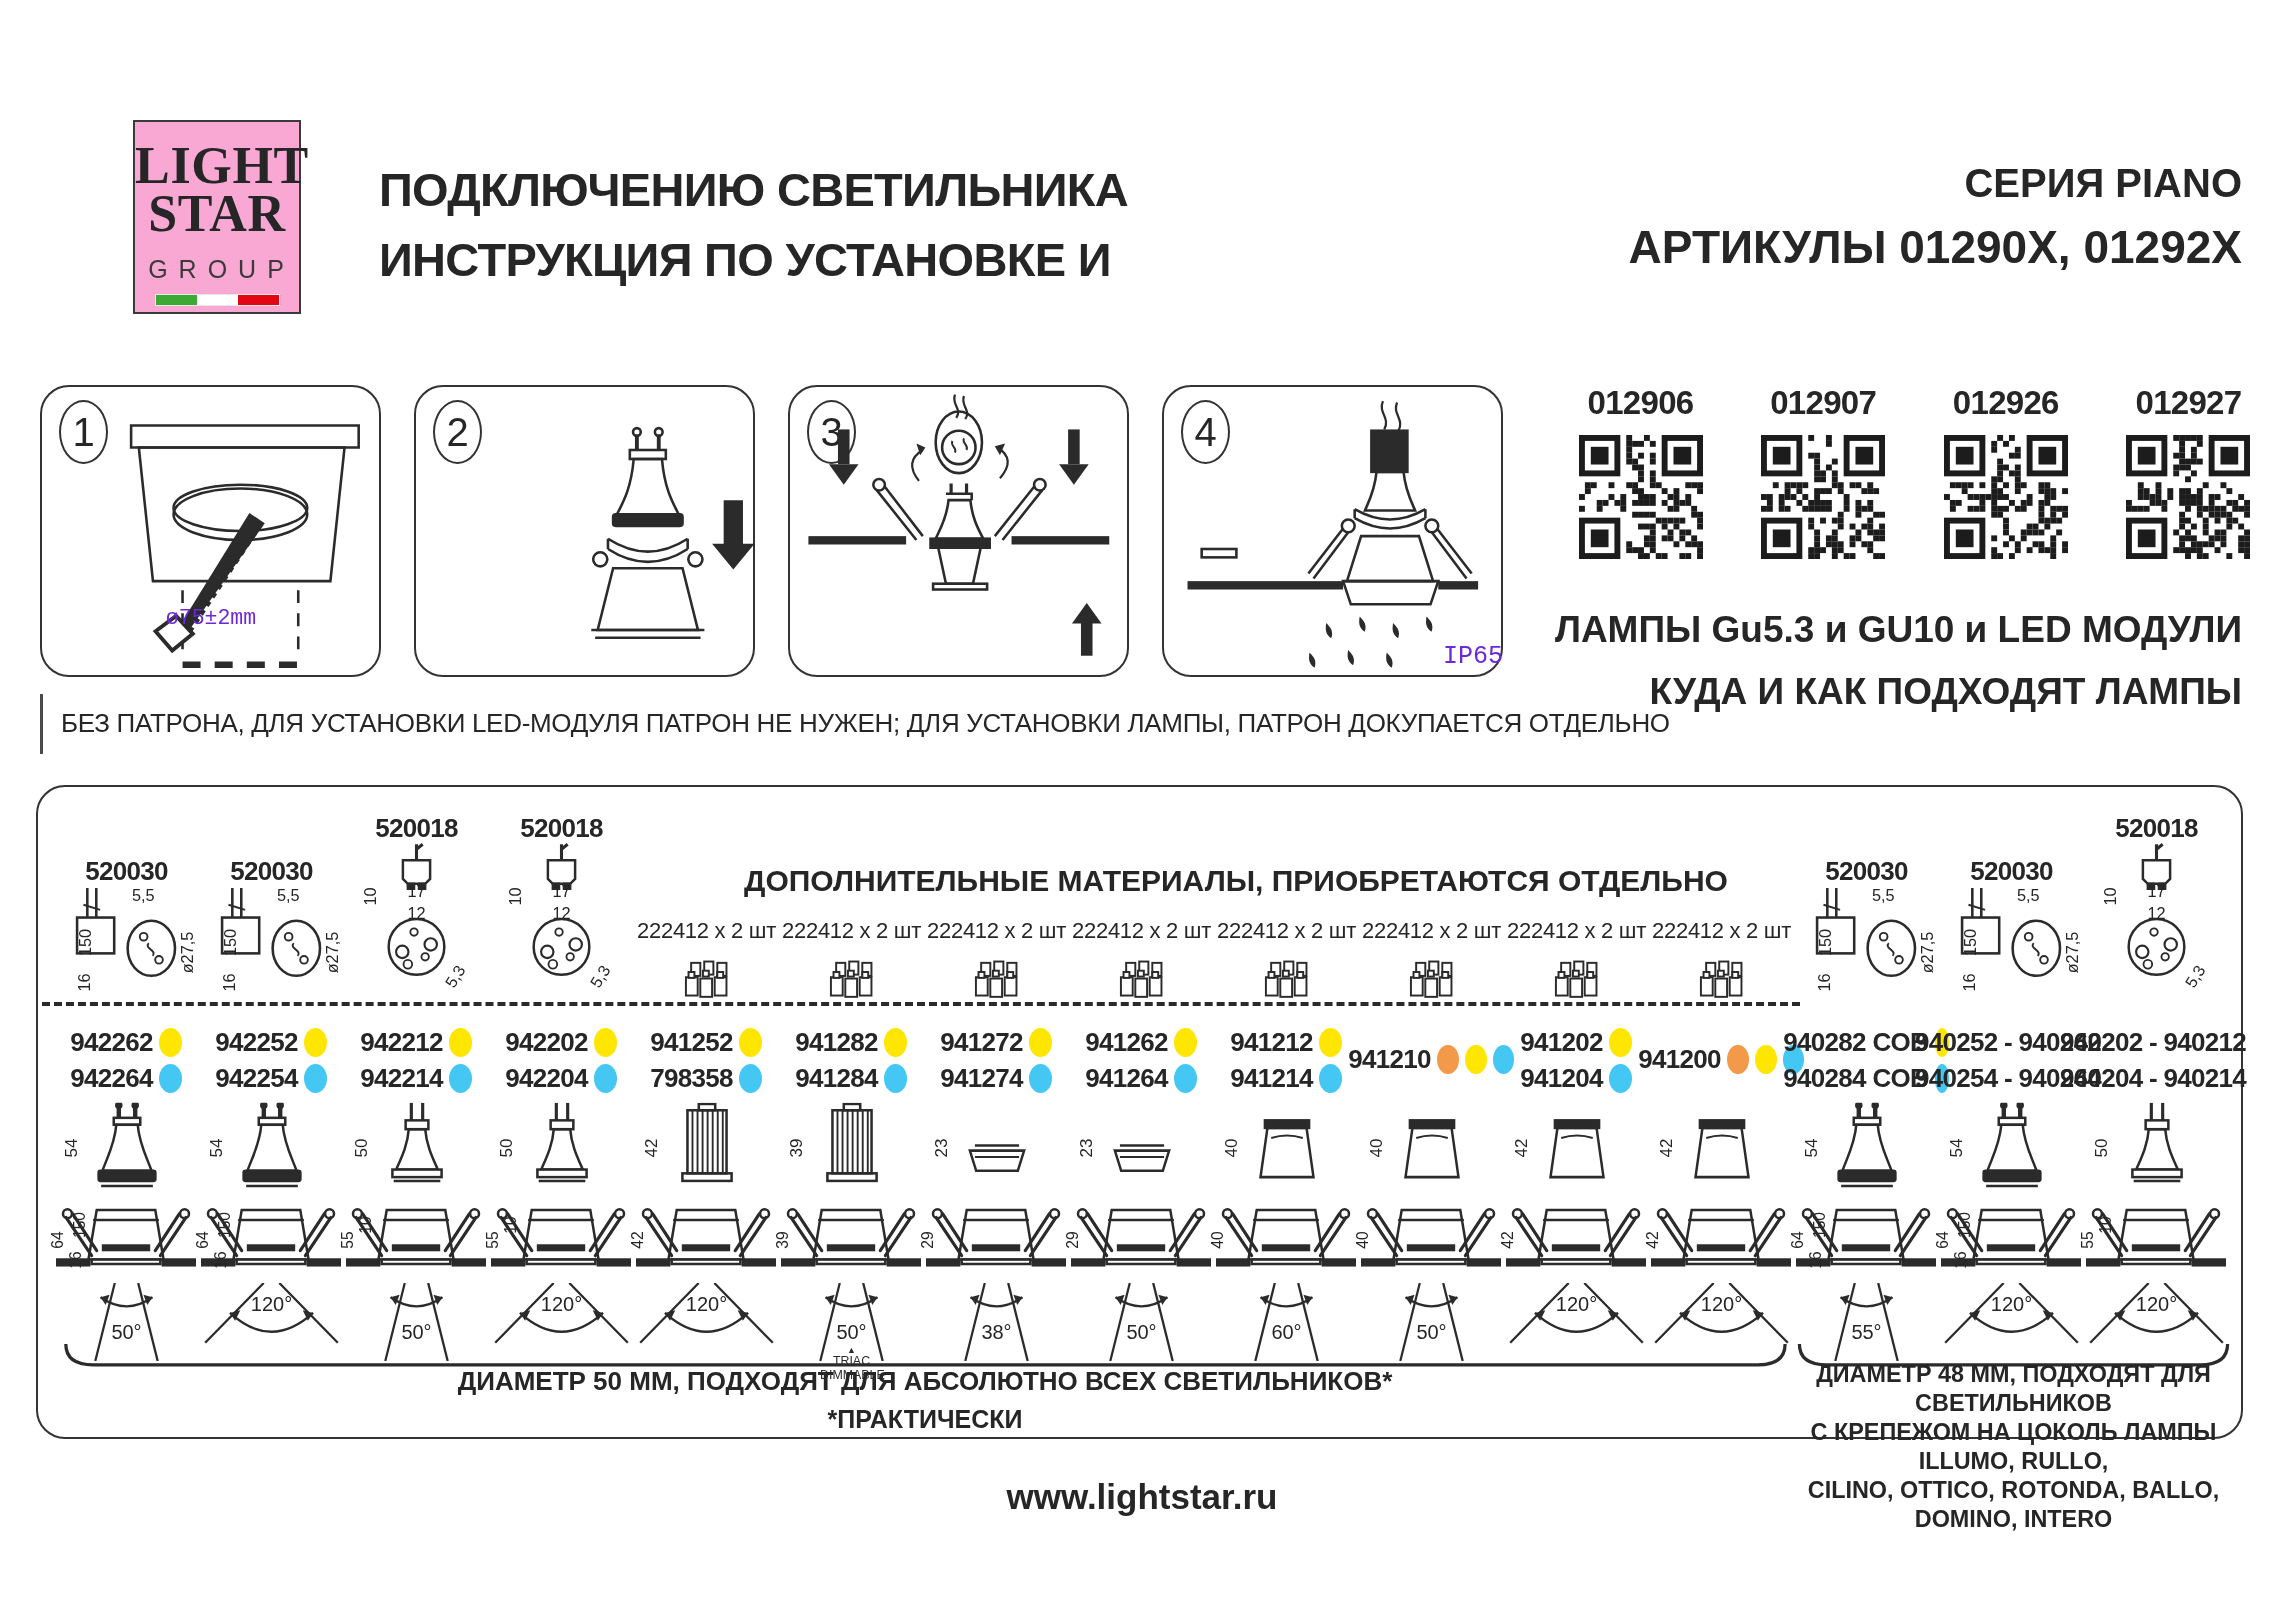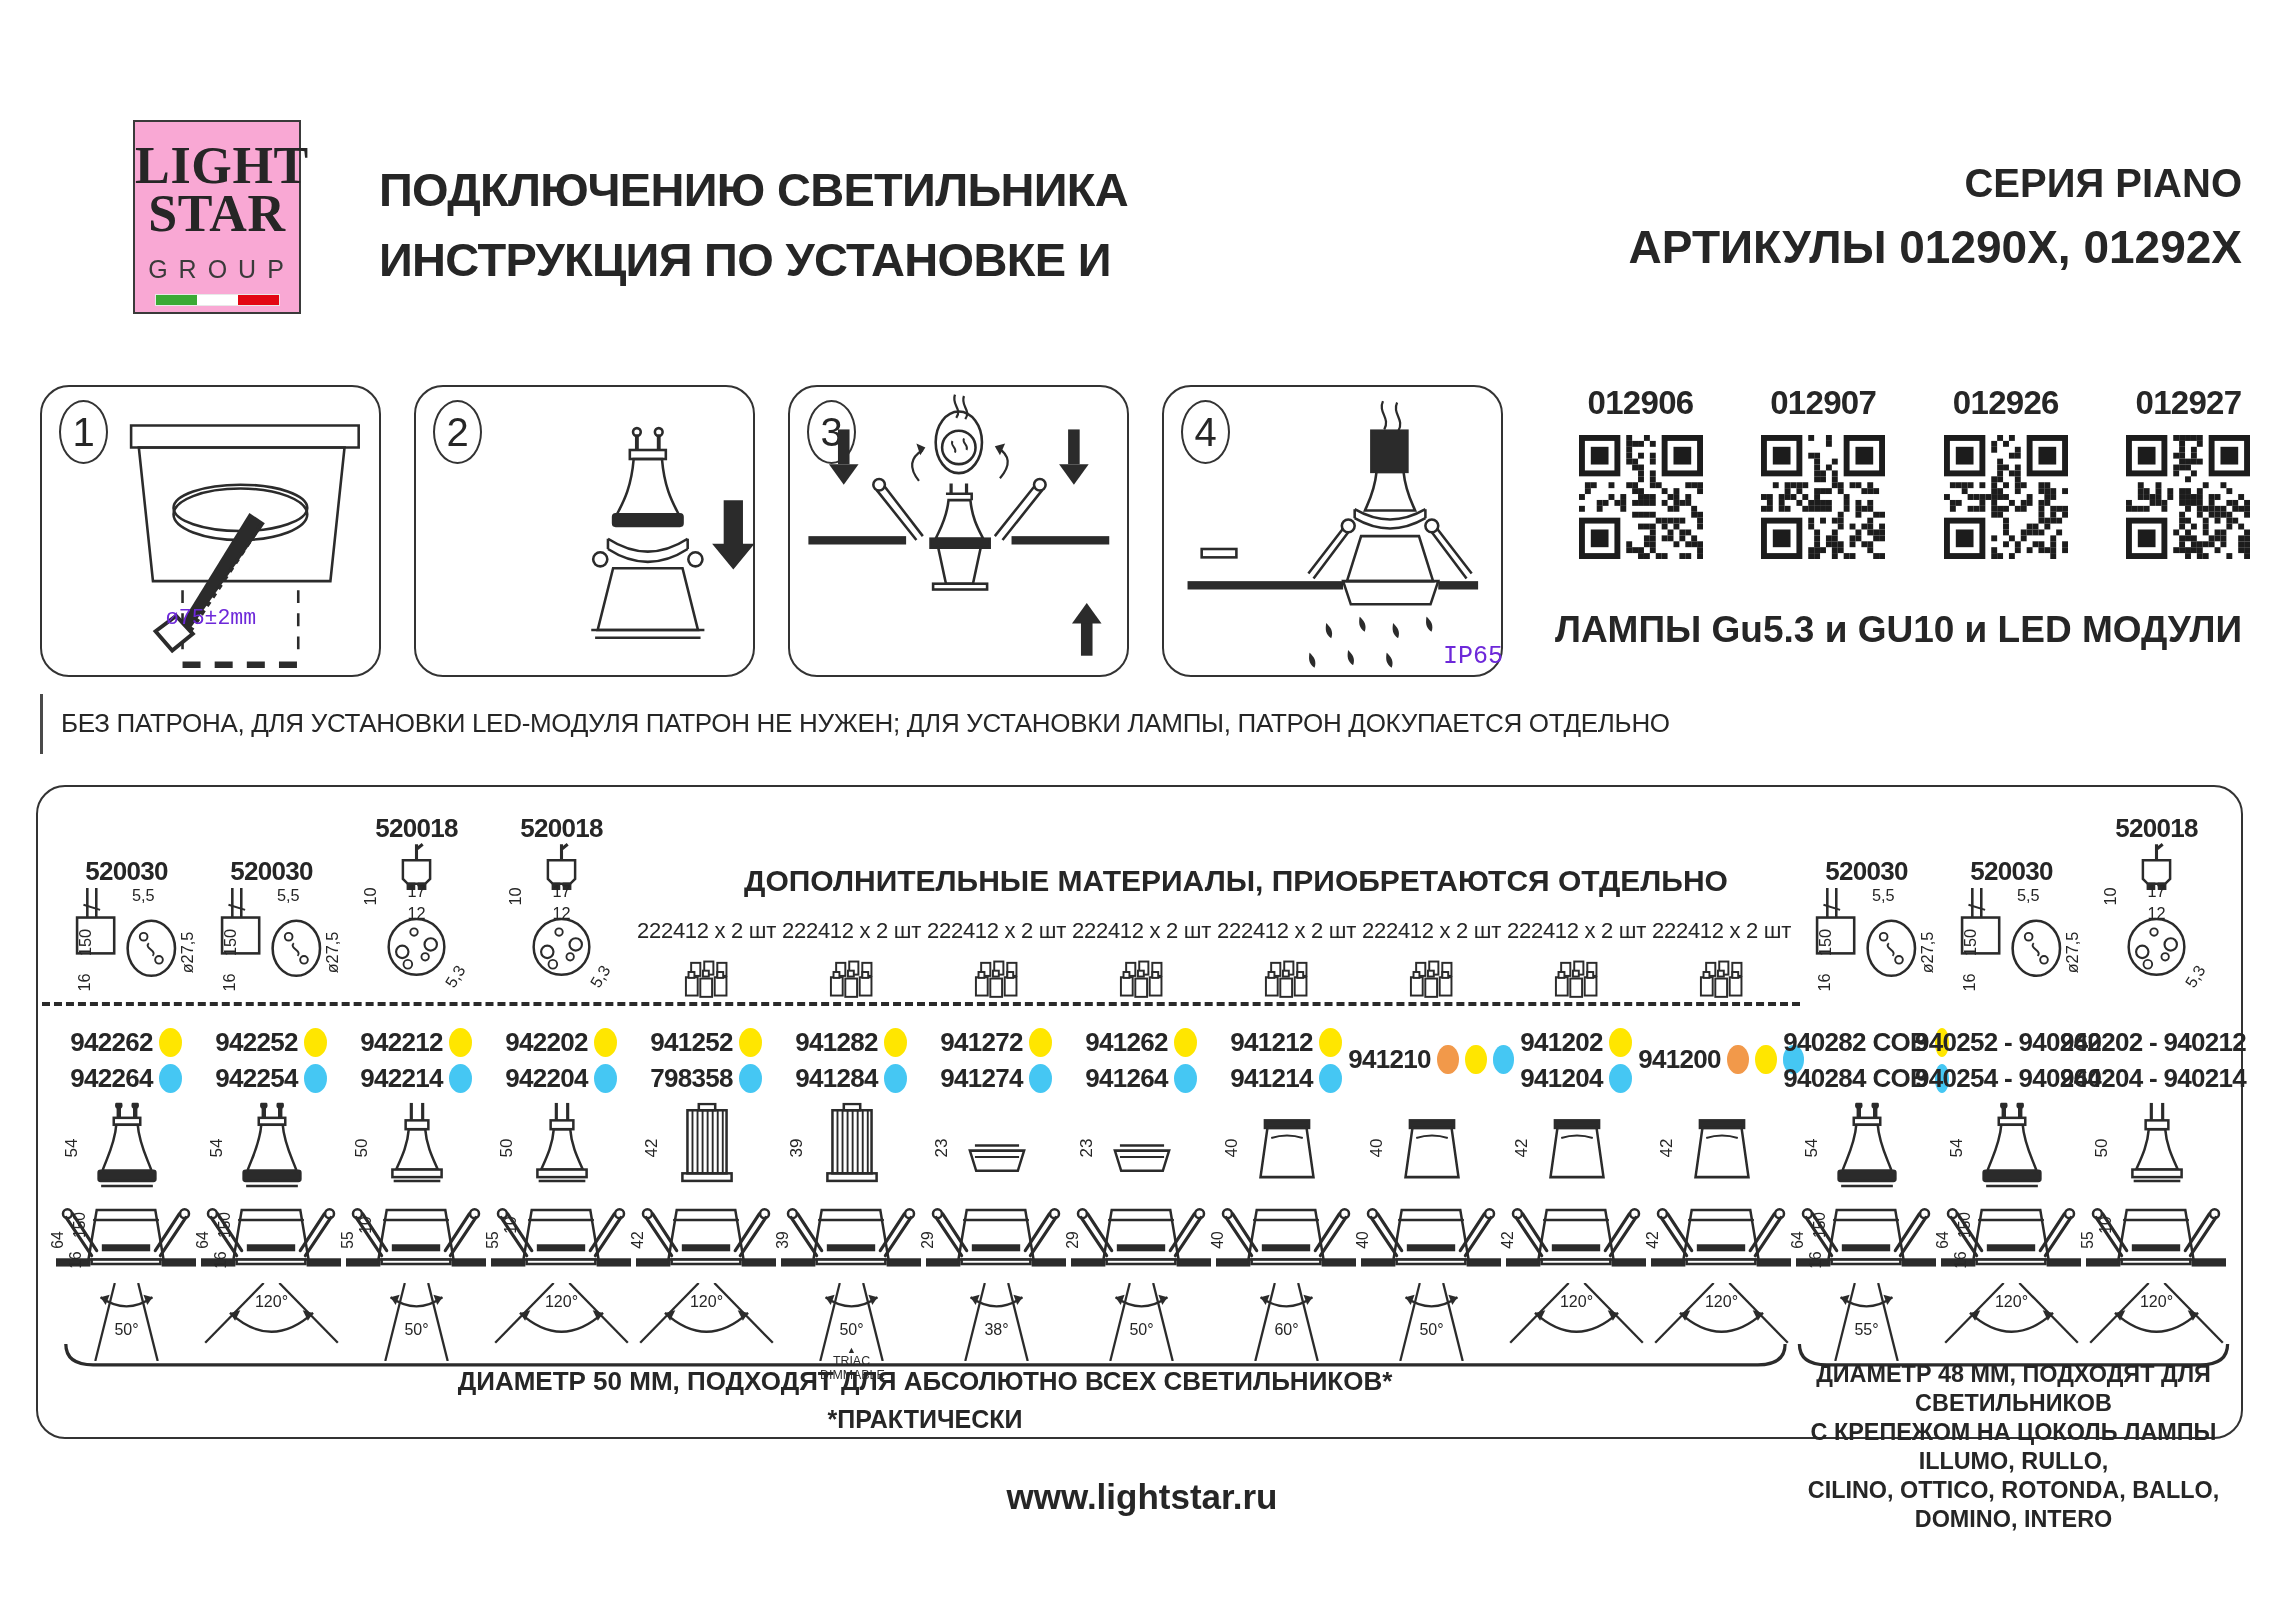--- a/index.html
+++ b/index.html
@@ -79,21 +79,21 @@
   .fix svg{width:100%;height:100%;}
   .fd{position:absolute;font-size:15.6px;transform:rotate(-90deg);white-space:nowrap;}
   .fd1{left:-7.8px;top:27px;}
   .fd2{left:10.4px;top:11.7px;}
   .fd3{left:10.4px;top:47px;}
   
   .cone{position:absolute;top:474px;left:0;width:143px;height:78px;}
   .cone svg{display:none;position:absolute;left:0;top:0;width:143px;height:78px;}
   .cone.narrow svg.c-n{display:block;}
   .cone.wide svg.c-w{display:block;}
-  .angle{position:absolute;width:100%;text-align:center;font-size:16px;}
+  .angle{position:absolute;width:100%;text-align:center;font-size:20px;}
   .cone.narrow .angle{top:38px;}
   .cone.wide .angle{top:10.4px;}
   .triac{position:absolute;top:63px;left:40px;width:63px;text-align:center;font-size:12.4px;line-height:13.7px;color:#2b2b2b;}
   .triac .tri{display:block;font-size:9px;line-height:9px;}
   
   .brace-svg{position:absolute;left:0;top:0;width:2207px;height:654px;pointer-events:none;}
   .fn-left{position:absolute;left:26px;top:579px;width:1722px;text-align:center;font-weight:bold;}
   .fn-left .f1{font-size:26px;}
   .fn-left .f2{font-size:25px;margin-top:7.8px;}
   .fn-right{position:absolute;left:1758px;top:573px;width:435px;text-align:center;font-weight:bold;font-size:23.4px;line-height:29px;}
@@ -864,20 +864,21 @@
         <rect x="18" y="144" width="27" height="27" fill="#1c1c1c"></rect>
       </svg>
     </div>
   </div>
 
 <div class="abs note-bar"></div>
 <div class="abs note-text">БЕЗ ПАТРОНА, ДЛЯ УСТАНОВКИ LED-МОДУЛЯ ПАТРОН НЕ НУЖЕН; ДЛЯ УСТАНОВКИ ЛАМПЫ, ПАТРОН ДОКУПАЕТСЯ ОТДЕЛЬНО</div>
 
 <div class="abs linfo">
   <div>ЛАМПЫ Gu5.3 и GU10 и LED МОДУЛИ</div>
+  <div>КУДА И КАК ПОДХОДЯТ ЛАМПЫ</div>
 </div>
 
 <div class="abs bigbox">
   <div class="sec-title">ДОПОЛНИТЕЛЬНЫЕ МАТЕРИАЛЫ, ПРИОБРЕТАЮТСЯ ОТДЕЛЬНО</div>
   <div class="dashline"></div>
 
   <div class="cols">
 
       <div class="col">
         <div class="sock sock30">

